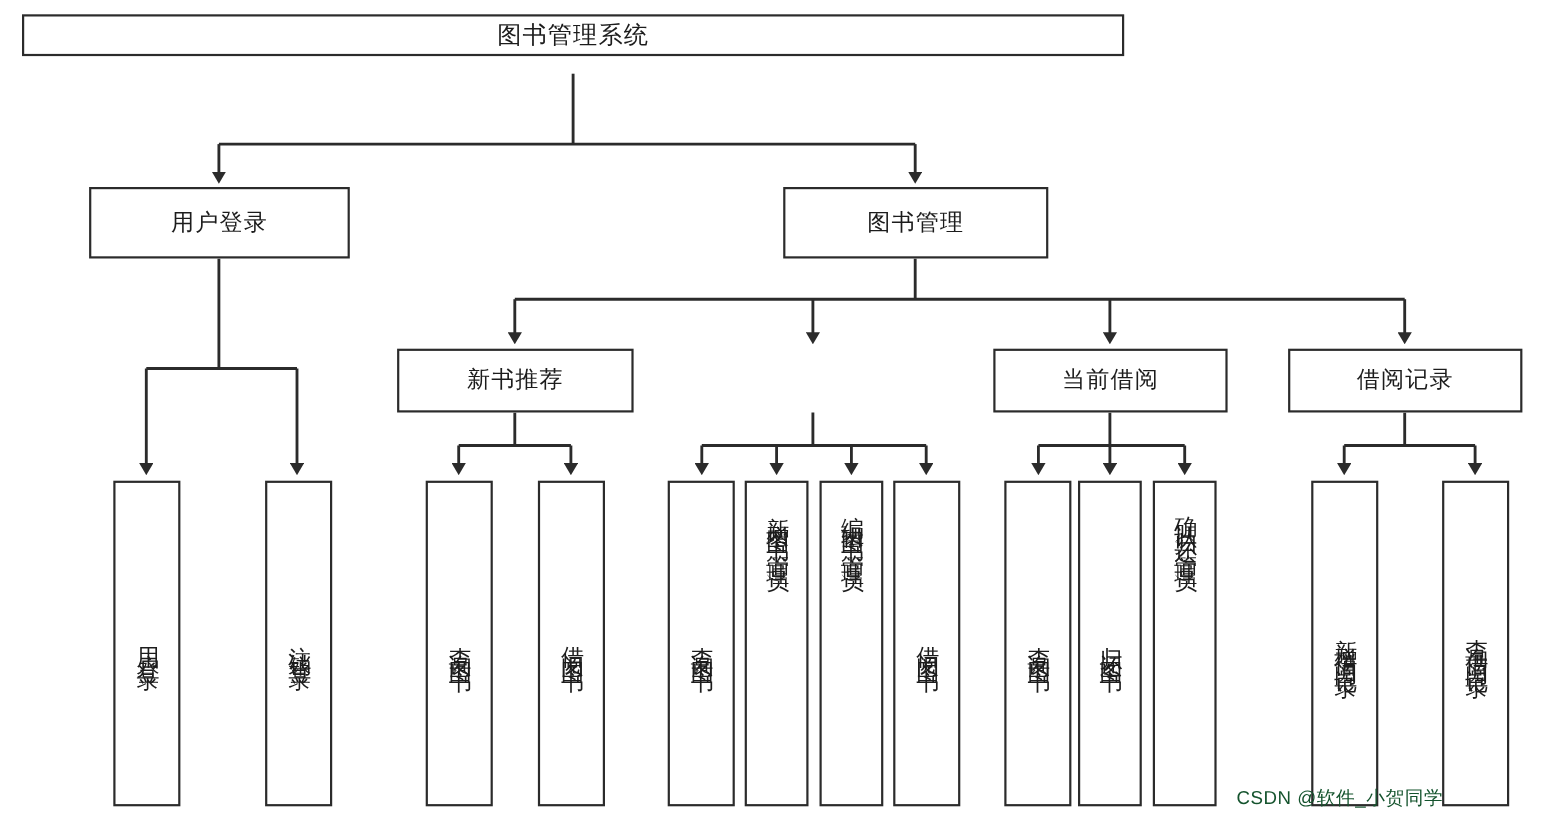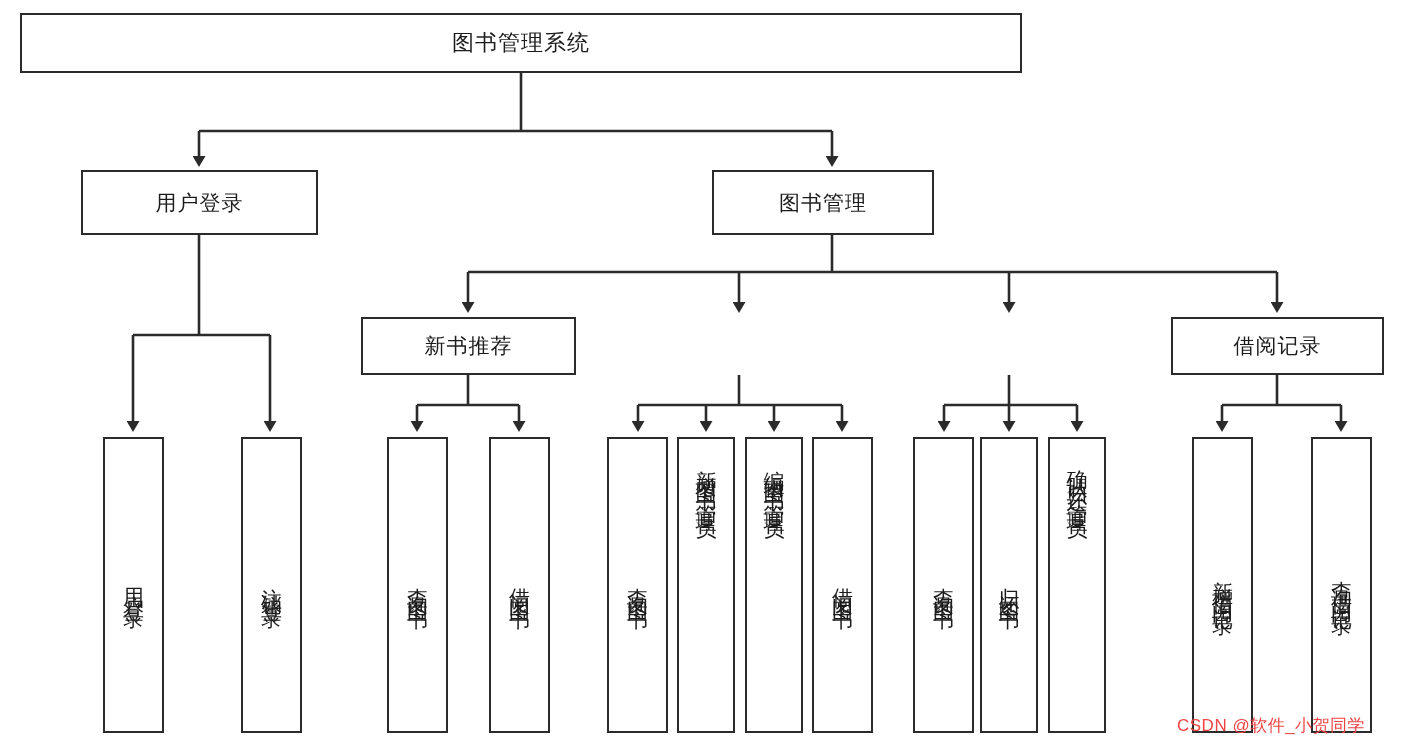--- a/index.html
+++ b/index.html
@@ -62,24 +62,24 @@
     line-height: 1.05;
     white-space: nowrap;
     color: #1c1c1c;
   }
   .node.leaf.centered {
     align-items: center;
     padding-top: 0;
   }
   .watermark {
     position: absolute;
-    left: 1177px;
+    left: 1124px;
     top: 714px;
     font-size: 17px;
-    color: #ef4444;
+    color: #14532d;
     white-space: nowrap;
     z-index: 3;
     letter-spacing: 0.5px;
   }
 </style>
 </head>
 <body>
 
 <div id="diagram">
 
@@ -126,34 +126,37 @@
       <path d="M1009,405 L1009,422" marker-end="url(#arrow)"></path>
       <path d="M1077,405 L1077,422" marker-end="url(#arrow)"></path>
 
       <path d="M1277,375 L1277,405"></path>
       <path d="M1222,405 L1341,405"></path>
       <path d="M1222,405 L1222,422" marker-end="url(#arrow)"></path>
       <path d="M1341,405 L1341,422" marker-end="url(#arrow)"></path>
     </g>
   </svg>
 
-  <div class="node root" style="left:20px; top:13px; width:1002px; height:60px;">
+  <div class="node root" style="left:20px; top:13px; width:1002px; height:38px;">
     <span>图书管理系统</span>
   </div>
 
   <div class="node level2" style="left:81px; top:170px; width:237px; height:65px;">
     <span>用户登录</span>
   </div>
-  <div class="node level2" style="left:712px; top:170px; width:222px; height:65px;">
+  <div class="node level2" style="left:712px; top:170px; width:241px; height:65px;">
     <span>图书管理</span>
   </div>
 
   <div class="node level3" style="left:361px; top:317px; width:215px; height:58px;align-items:center;">
     <span>新书推荐</span>
   </div>
+  <div class="node level3" style="left:903px; top:317px; width:213px; height:58px;">
+    <span>当前借阅</span>
+  </div>
   <div class="node level3" style="left:1171px; top:317px; width:213px; height:58px;">
     <span>借阅记录</span>
   </div>
 
   <div class="node leaf centered" style="left:103px; top:437px; width:61px; height:296px;">
     <span class="vtext">用户登录</span>
   </div>
   <div class="node leaf centered" style="left:241px; top:437px; width:61px; height:296px;">
     <span class="vtext">注销登录</span>
   </div>

